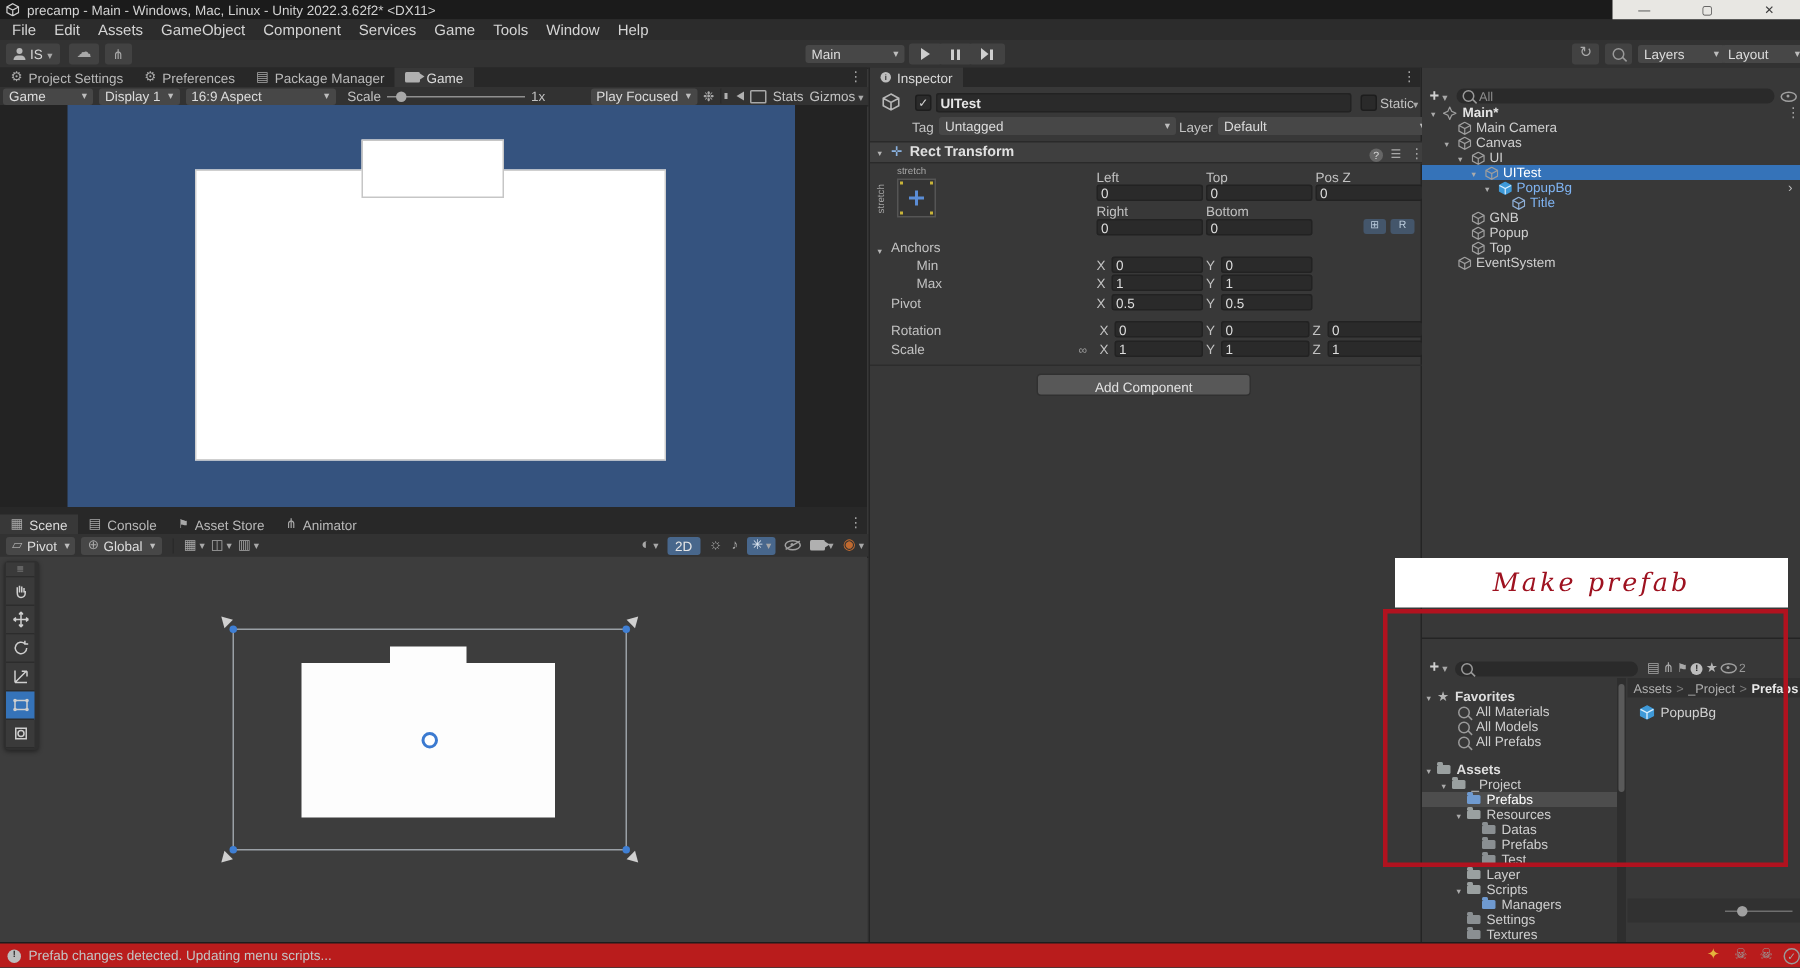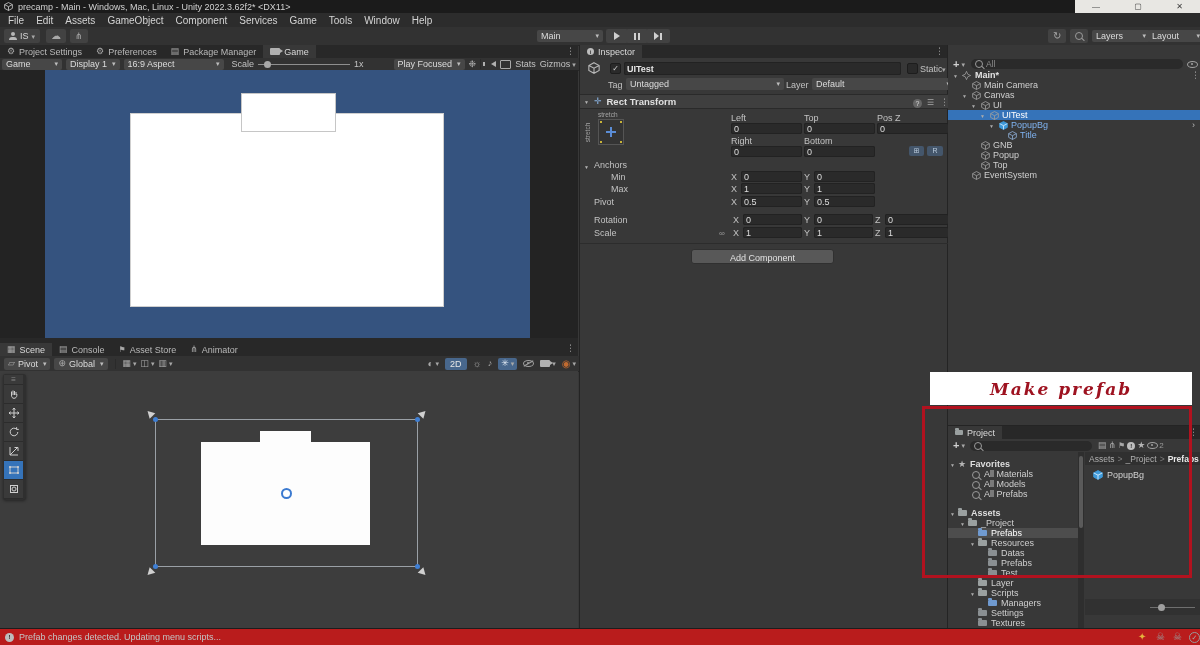--- a/index.html
+++ b/index.html
@@ -568,28 +568,20 @@
     <div class="trow" style="top:100px">
       <svg class="cb" style="left:24px" width="9" height="9" viewBox="0 0 10 10">
           <path d="M5 .6 9.3 2.9v4.2L5 9.4.7 7.1V2.9Z M.7 2.9 5 5.2l4.3-2.3M5 5.2v4.2"></path>
         </svg>
       <span style="left:36px">EventSystem</span>
     </div>
   </div>
 </div>
 
 <div class="p" id="project" style="left:948px;top:425px;width:252px;height:203px;background:#383838;border-top:1px solid #242424;box-sizing:border-box;overflow:hidden">
-  <div class="strip" style="height:13px;position:relative">
-    <div class="tab on">
-        <span class="folder" style="width:8px;height:5px"></span>
-        <span>Project</span>
-      </div>
-
-    <span class="ic i-kebab p" style="left:241px;top:2px"></span>
-  </div>
   <div class="p row" style="left:0;top:13px;width:252px;height:13px;gap:2px;padding-left:5px">
     <span class="ic i-plus"></span>
     <span class="ic i-caret"></span>
     <div class="row" style="margin-left:3px;width:118px;height:10px;background:#2a2a2a;border-radius:6px;gap:3px;padding-left:4px">
       <span class="mag"></span>
     </div>
     <span class="ic i-box" style="margin-left:4px"></span>
     <span class="ic i-branch"></span>
     <span class="ic i-flag"></span>
     <span class="bang">!</span>
@@ -703,14 +695,14 @@
   <span class="bang" style="width:9px;height:9px"><span></span>!</span>
   <span style="font-size:9px;color:#c4c4c4">Prefab changes detected. Updating menu scripts...</span>
   <span class="ic i-spark sb-ic" style="left:1138px"></span>
   <span class="ic i-skull sb-ic" style="left:1156px"></span>
   <span class="ic i-skull sb-ic" style="left:1173px"></span>
   <span class="ic i-okc sb-ic" style="left:1189px;width:9px;height:9px;border:1px solid #9a9a9a;border-radius:50%;text-align:center;line-height:9px"></span>
 </div>
 
 <div class="p" style="left:922px;top:406px;width:270px;height:172px;border:3px solid #b1121f;box-sizing:border-box;z-index:60"></div>
 <div class="p" style="left:930px;top:372px;width:262px;height:33px;background:#ffffff;z-index:61;display:flex;align-items:center;justify-content:center">
-  <span style="font-style:italic;font-weight:bold;font-size:17px;letter-spacing:2px;color:#9e1220;font-family:'DejaVu Serif',serif">Make prefab</span>
+  <span style="font-style:italic;font-weight:normal;font-size:17px;letter-spacing:2px;color:#9e1220;font-family:'DejaVu Serif',serif">Make prefab</span>
 </div>
 
 </body></html>

